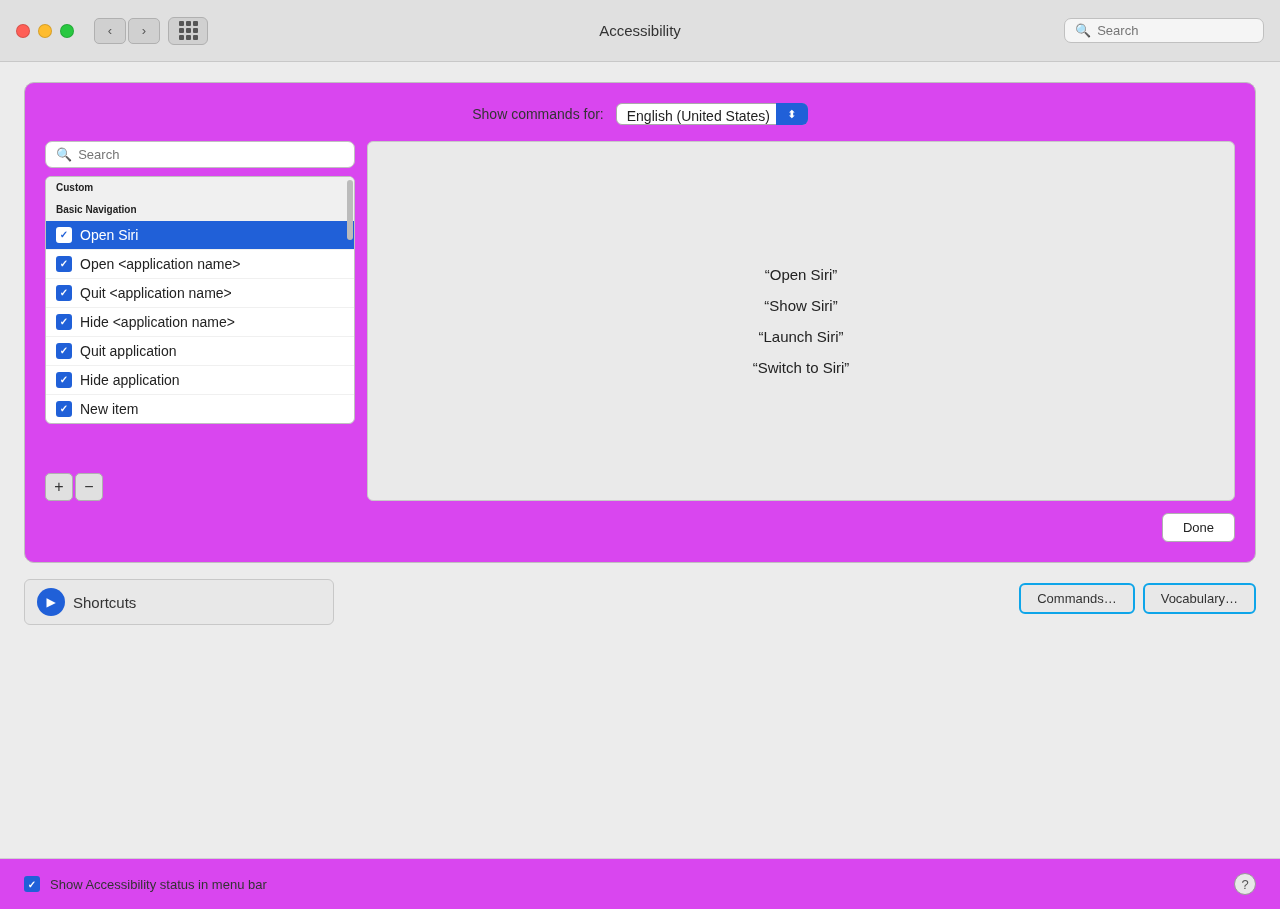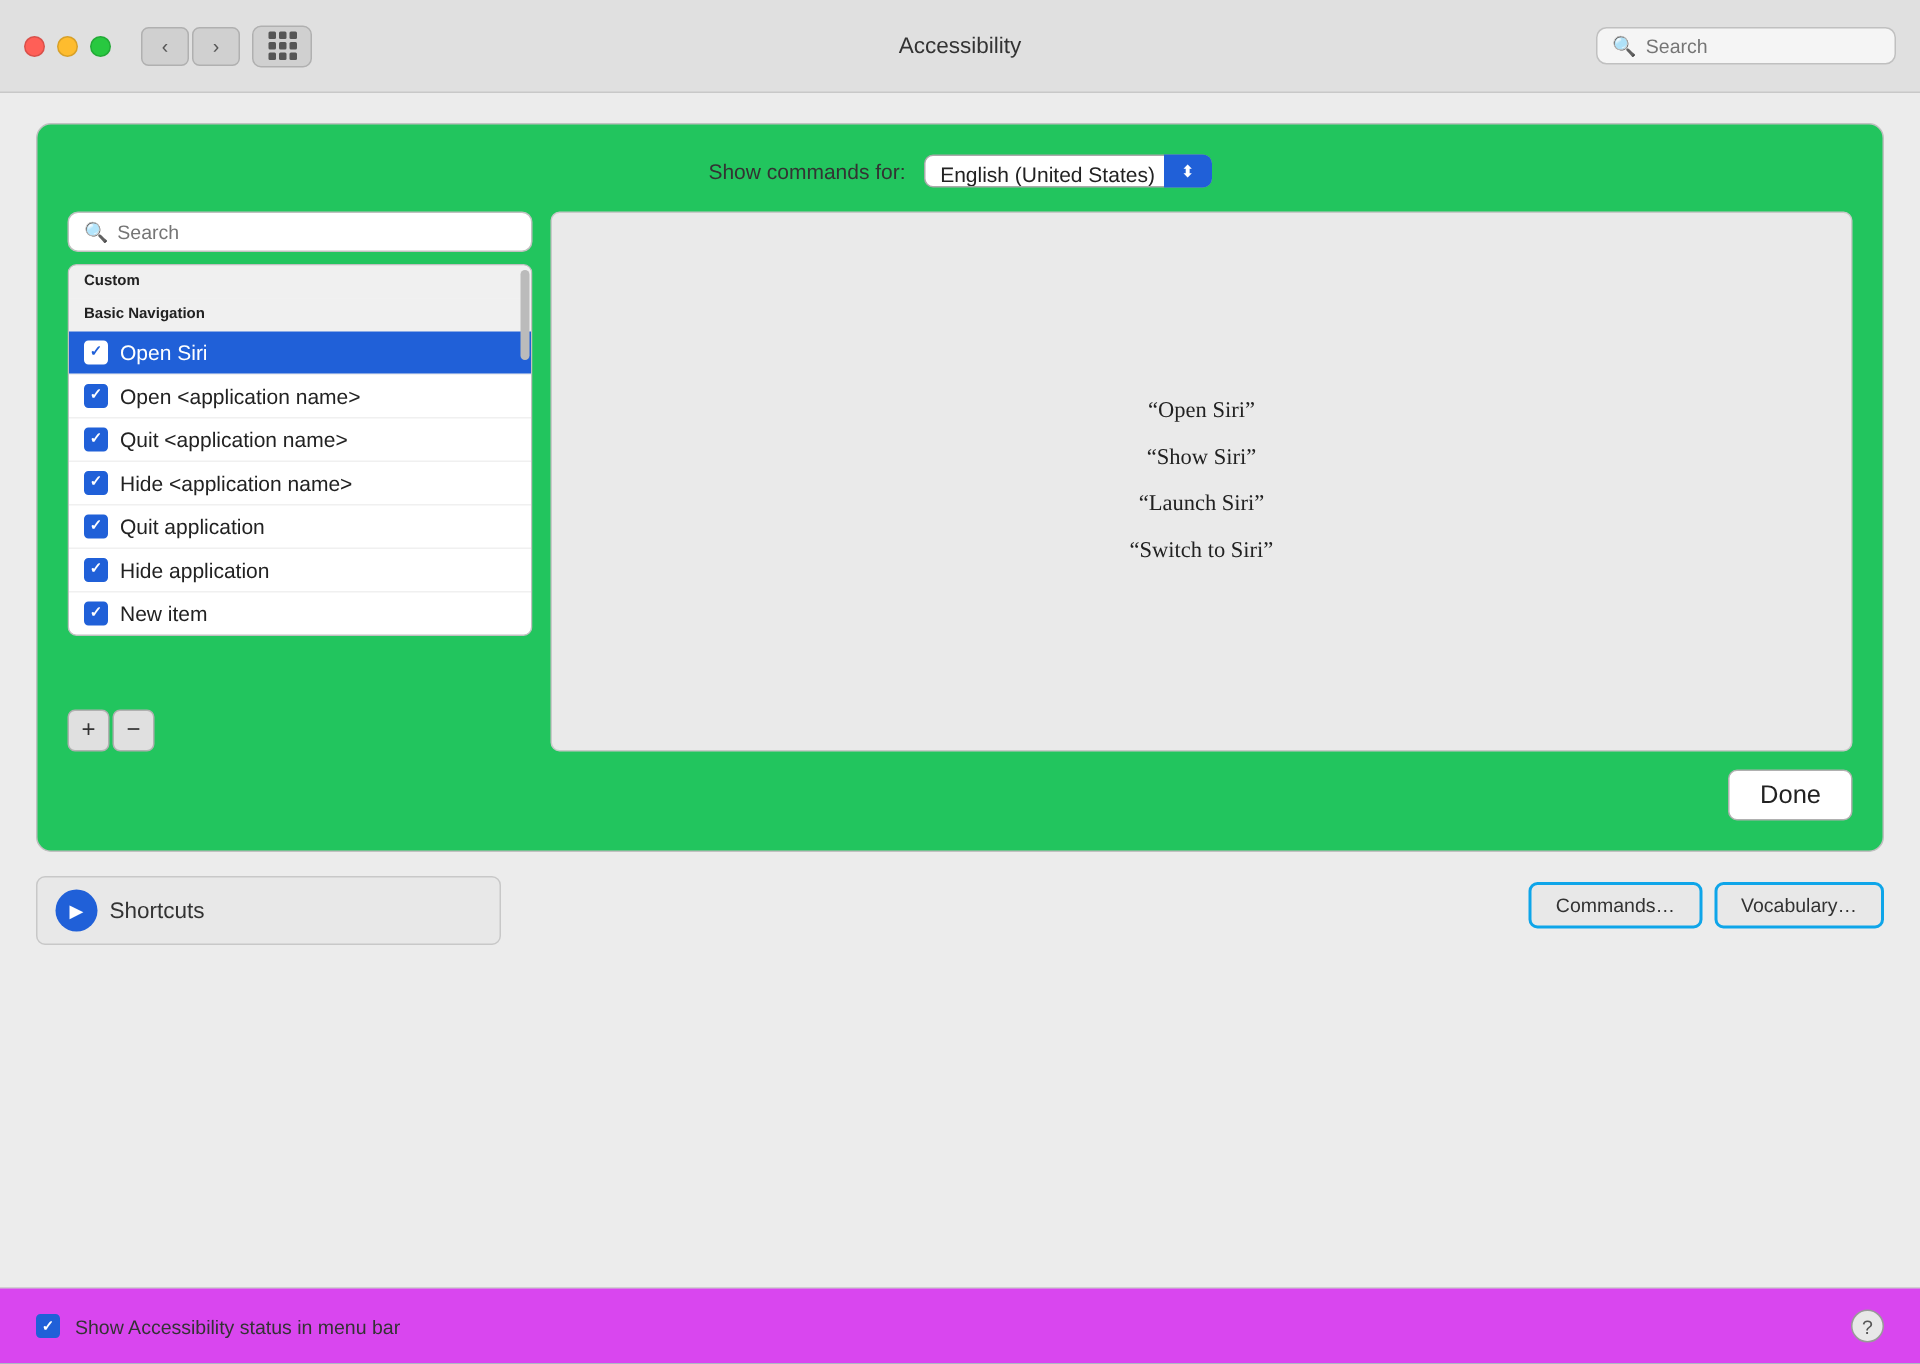--- a/index.html
+++ b/index.html
@@ -108,21 +108,21 @@
 
     
     .main-content {
       padding: 20px 24px 0 24px;
       background: #ececec;
       height: calc(909px - 62px);
     }
 
     
     .dialog-panel {
-      background: #22c55e;
+      background: #d946ef;
       border: 1px solid #c0c0c0;
       border-radius: 10px;
       padding: 20px;
       margin-bottom: 16px;
     }
 
     
     .show-commands-row {
       display: flex;
       align-items: center;
@@ -289,21 +289,20 @@
       flex: 1;
       background: #eaeaea;
       border: 1px solid #c8c8c8;
       border-radius: 6px;
       display: flex;
       flex-direction: column;
       align-items: center;
       justify-content: center;
       min-height: 360px;
       gap: 4px;
-      font-family: Liberation Serif, serif;
     }
     .siri-phrase {
       font-size: 15px;
       color: #222;
       line-height: 1.8;
       text-align: center;
     }
 
     
     .lower-section {
@@ -342,21 +341,21 @@
       padding: 6px 16px;
       font-size: 13px;
       color: #333;
       cursor: pointer;
     }
     .done-btn {
       background: white;
       border: 1px solid #b0b0b0;
       border-radius: 6px;
       padding: 6px 20px;
-      font-size: 17px;
+      font-size: 13px;
       color: #222;
       cursor: pointer;
       font-weight: 400;
     }
 
     
     .footer {
       display: flex;
       align-items: center;
       padding: 14px 24px;

